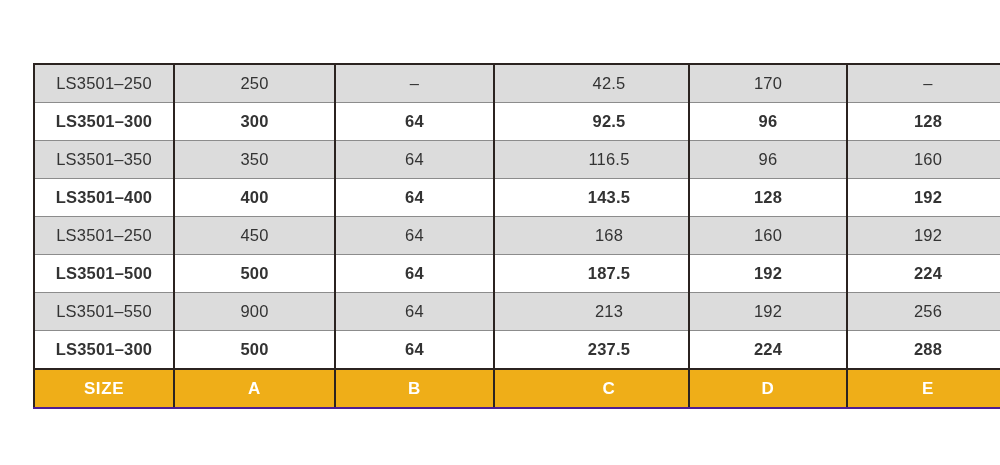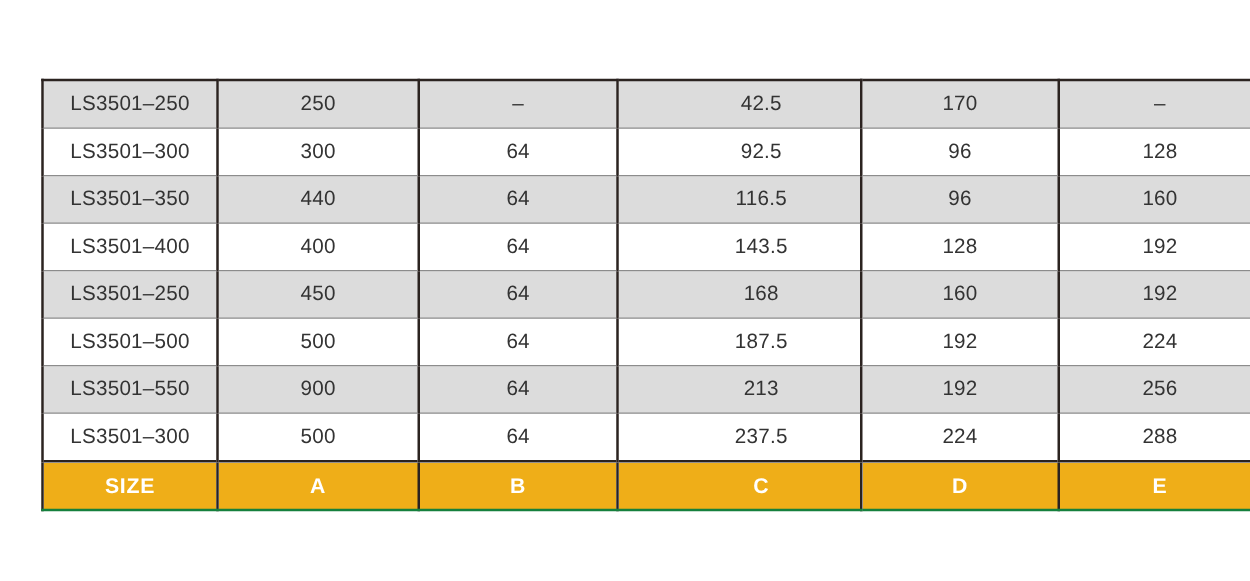--- a/index.html
+++ b/index.html
@@ -40,41 +40,42 @@
     border-bottom: 1px solid #8c8c8c;
     letter-spacing: 0.2px;
     white-space: nowrap;
     overflow: hidden;
   }
   .spec-table tr.row-shaded td {
     background: #dcdcdc;
   }
   .spec-table tr.row-plain td {
     background: #ffffff;
+    font-weight: bold;
   }
   .spec-table tr:first-child td {
     border-top: 2px solid #2b2320;
   }
   .spec-table td.col-size {
     width: 138px;
   }
   .spec-table td.col-a  { width: 159px; }
   .spec-table td.col-b  { width: 157px; }
   .spec-table td.col-c  { width: 158px; padding-left: 35px; }
   .spec-table td.col-d  { width: 156px; }
   .spec-table td.col-e  { width: 160px; }
 
   .spec-table tr.header-row td {
     background: #efae18;
     color: #ffffff;
     font-weight: bold;
     font-size: 17px;
     letter-spacing: 0.6px;
     border-top: 2px solid #2b2320;
-    border-bottom: 2px solid #15803d;
+    border-bottom: 2px solid #4c1d95;
   }
 </style>
 </head>
 <body>
 
 <div class="page">
 
   <table class="spec-table">
     <tbody>
 
@@ -91,21 +92,21 @@
         <td class="col-size">LS3501–300</td>
         <td class="col-a">300</td>
         <td class="col-b">64</td>
         <td class="col-c">92.5</td>
         <td class="col-d">96</td>
         <td class="col-e">128</td>
       </tr>
 
       <tr class="row-shaded">
         <td class="col-size">LS3501–350</td>
-        <td class="col-a">440</td>
+        <td class="col-a">350</td>
         <td class="col-b">64</td>
         <td class="col-c">116.5</td>
         <td class="col-d">96</td>
         <td class="col-e">160</td>
       </tr>
 
       <tr class="row-plain">
         <td class="col-size">LS3501–400</td>
         <td class="col-a">400</td>
         <td class="col-b">64</td>

